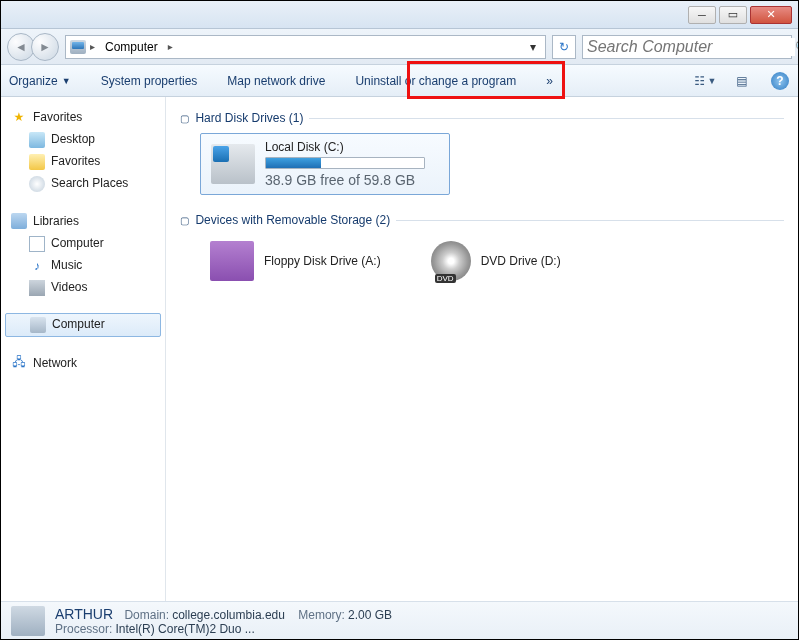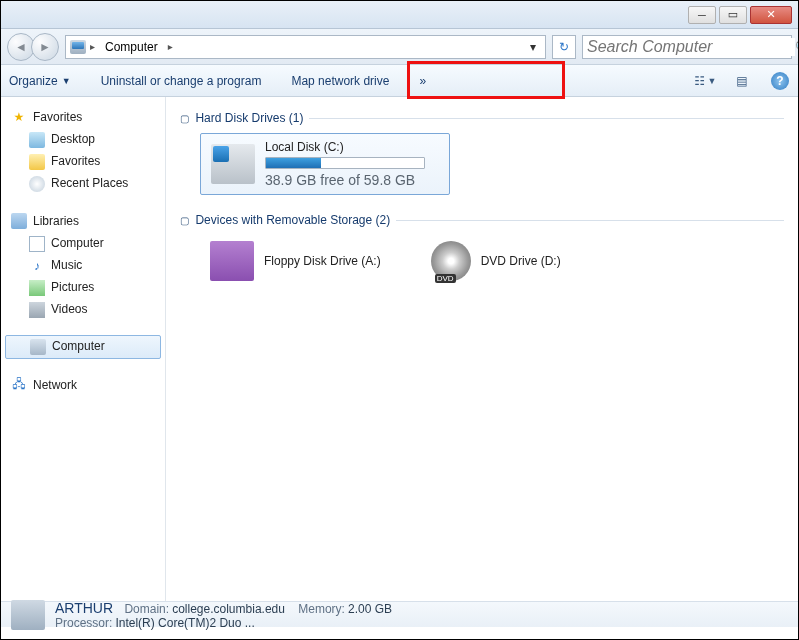--- a/index.html
+++ b/index.html
@@ -52,21 +52,21 @@
 .drive-icon.hdd:after { content:""; position:absolute; left:2px; top:2px; width:16px; height:16px; background:linear-gradient(#4aa3e8,#1a6fb3); border-radius:2px; }
 .drive-icon.floppy { background:linear-gradient(#b480d0,#8a4fb0); }
 .drive-icon.dvd { background:radial-gradient(circle,#fff 10%,#ccc 30%,#999 60%,#666 100%); border-radius:50%; width:40px; height:40px; position:relative; }
 .drive-icon.dvd:after { content:"DVD"; position:absolute; bottom:-2px; left:4px; font-size:8px; color:#fff; background:#333; padding:0 2px; border-radius:2px; }
 .drive-text { display:flex; flex-direction:column; gap:3px; color:#222; }
 .drive-text .free { color:#5a6570; font-size:14px; }
 .usebar { width:160px; height:12px; border:1px solid #a7b3c0; background:#fff; position:relative; border-radius:1px; }
 .usebar .fill { height:100%; background:linear-gradient(#3ea0e0,#1f6fb5); }
 
 
-.details { height:26px; border-top:1px solid #d7e0ea; background:linear-gradient(#f4f8fc,#e9f0f7); display:flex; align-items:center; padding:4px 10px; gap:10px; color:#33475d; }
+.details { height:38px; border-top:1px solid #d7e0ea; background:linear-gradient(#f4f8fc,#e9f0f7); display:flex; align-items:center; padding:4px 10px; gap:10px; color:#33475d; }
 .details .thumb { width:34px; height:30px; background:linear-gradient(#cfd9e3,#9fb0c1); border-radius:2px; }
 .details .name { font-size:14px; color:#1a3e6f; margin-right:8px; }
 .details .kv { font-size:11px; }
 .details .k { color:#5f7185; }
 .details .v { color:#2b3e52; }
 
 
 .ico { width:16px; height:16px; display:inline-flex; align-items:center; justify-content:center; font-size:12px; }
 .ico.star { color:#f0b400; }
 .ico.lib { background:linear-gradient(#bcd7f0,#7eaedb); border-radius:2px; }
@@ -114,22 +114,23 @@
     <input placeholder="Search Computer" style="">
     <span class="ico magnify">🔍</span>
   </div>
 </div>
 
 <div class="toolbar">
   <div class="titem">
     <span>Organize</span>
     <span style="font-size:9px;">▼</span>
   </div>
+  <div class="titem">System properties</div>
+  <div class="titem">Map network drive</div>
   <div class="titem">Uninstall or change a program</div>
-  <div class="titem">Map network drive</div>
   <div class="titem">»</div>
   <div class="spacer"></div>
   <div class="rightset">
     <div class="iconbtn">
       <span class="ico views">☷</span>
       <span style="font-size:9px;">▼</span>
     </div>
     <div class="iconbtn">
       <span class="ico pane">▤</span>
     </div>
@@ -151,40 +152,36 @@
       <div class="side-item">
         <span class="ico desk"></span>
         <span>Desktop</span>
       </div>
       <div class="side-item">
         <span class="ico dl"></span>
         <span>Favorites</span>
       </div>
       <div class="side-item">
         <span class="ico clock"></span>
-        <span>Recent Places</span>
+        <span>Search Places</span>
       </div>
     </div>
 
     <div class="side-group">
       <div class="side-hdr">
         <span class="ico lib"></span>
         <span>Libraries</span>
       </div>
       <div class="side-item">
         <span class="ico doc"></span>
         <span>Computer</span>
       </div>
       <div class="side-item">
         <span class="ico music">♪</span>
         <span>Music</span>
-      </div>
-      <div class="side-item">
-        <span class="ico pic"></span>
-        <span>Pictures</span>
       </div>
       <div class="side-item">
         <span class="ico vid"></span>
         <span>Videos</span>
       </div>
     </div>
 
     <div class="side-group">
       <div class="side-item sel">
         <span class="ico comp"></span>

